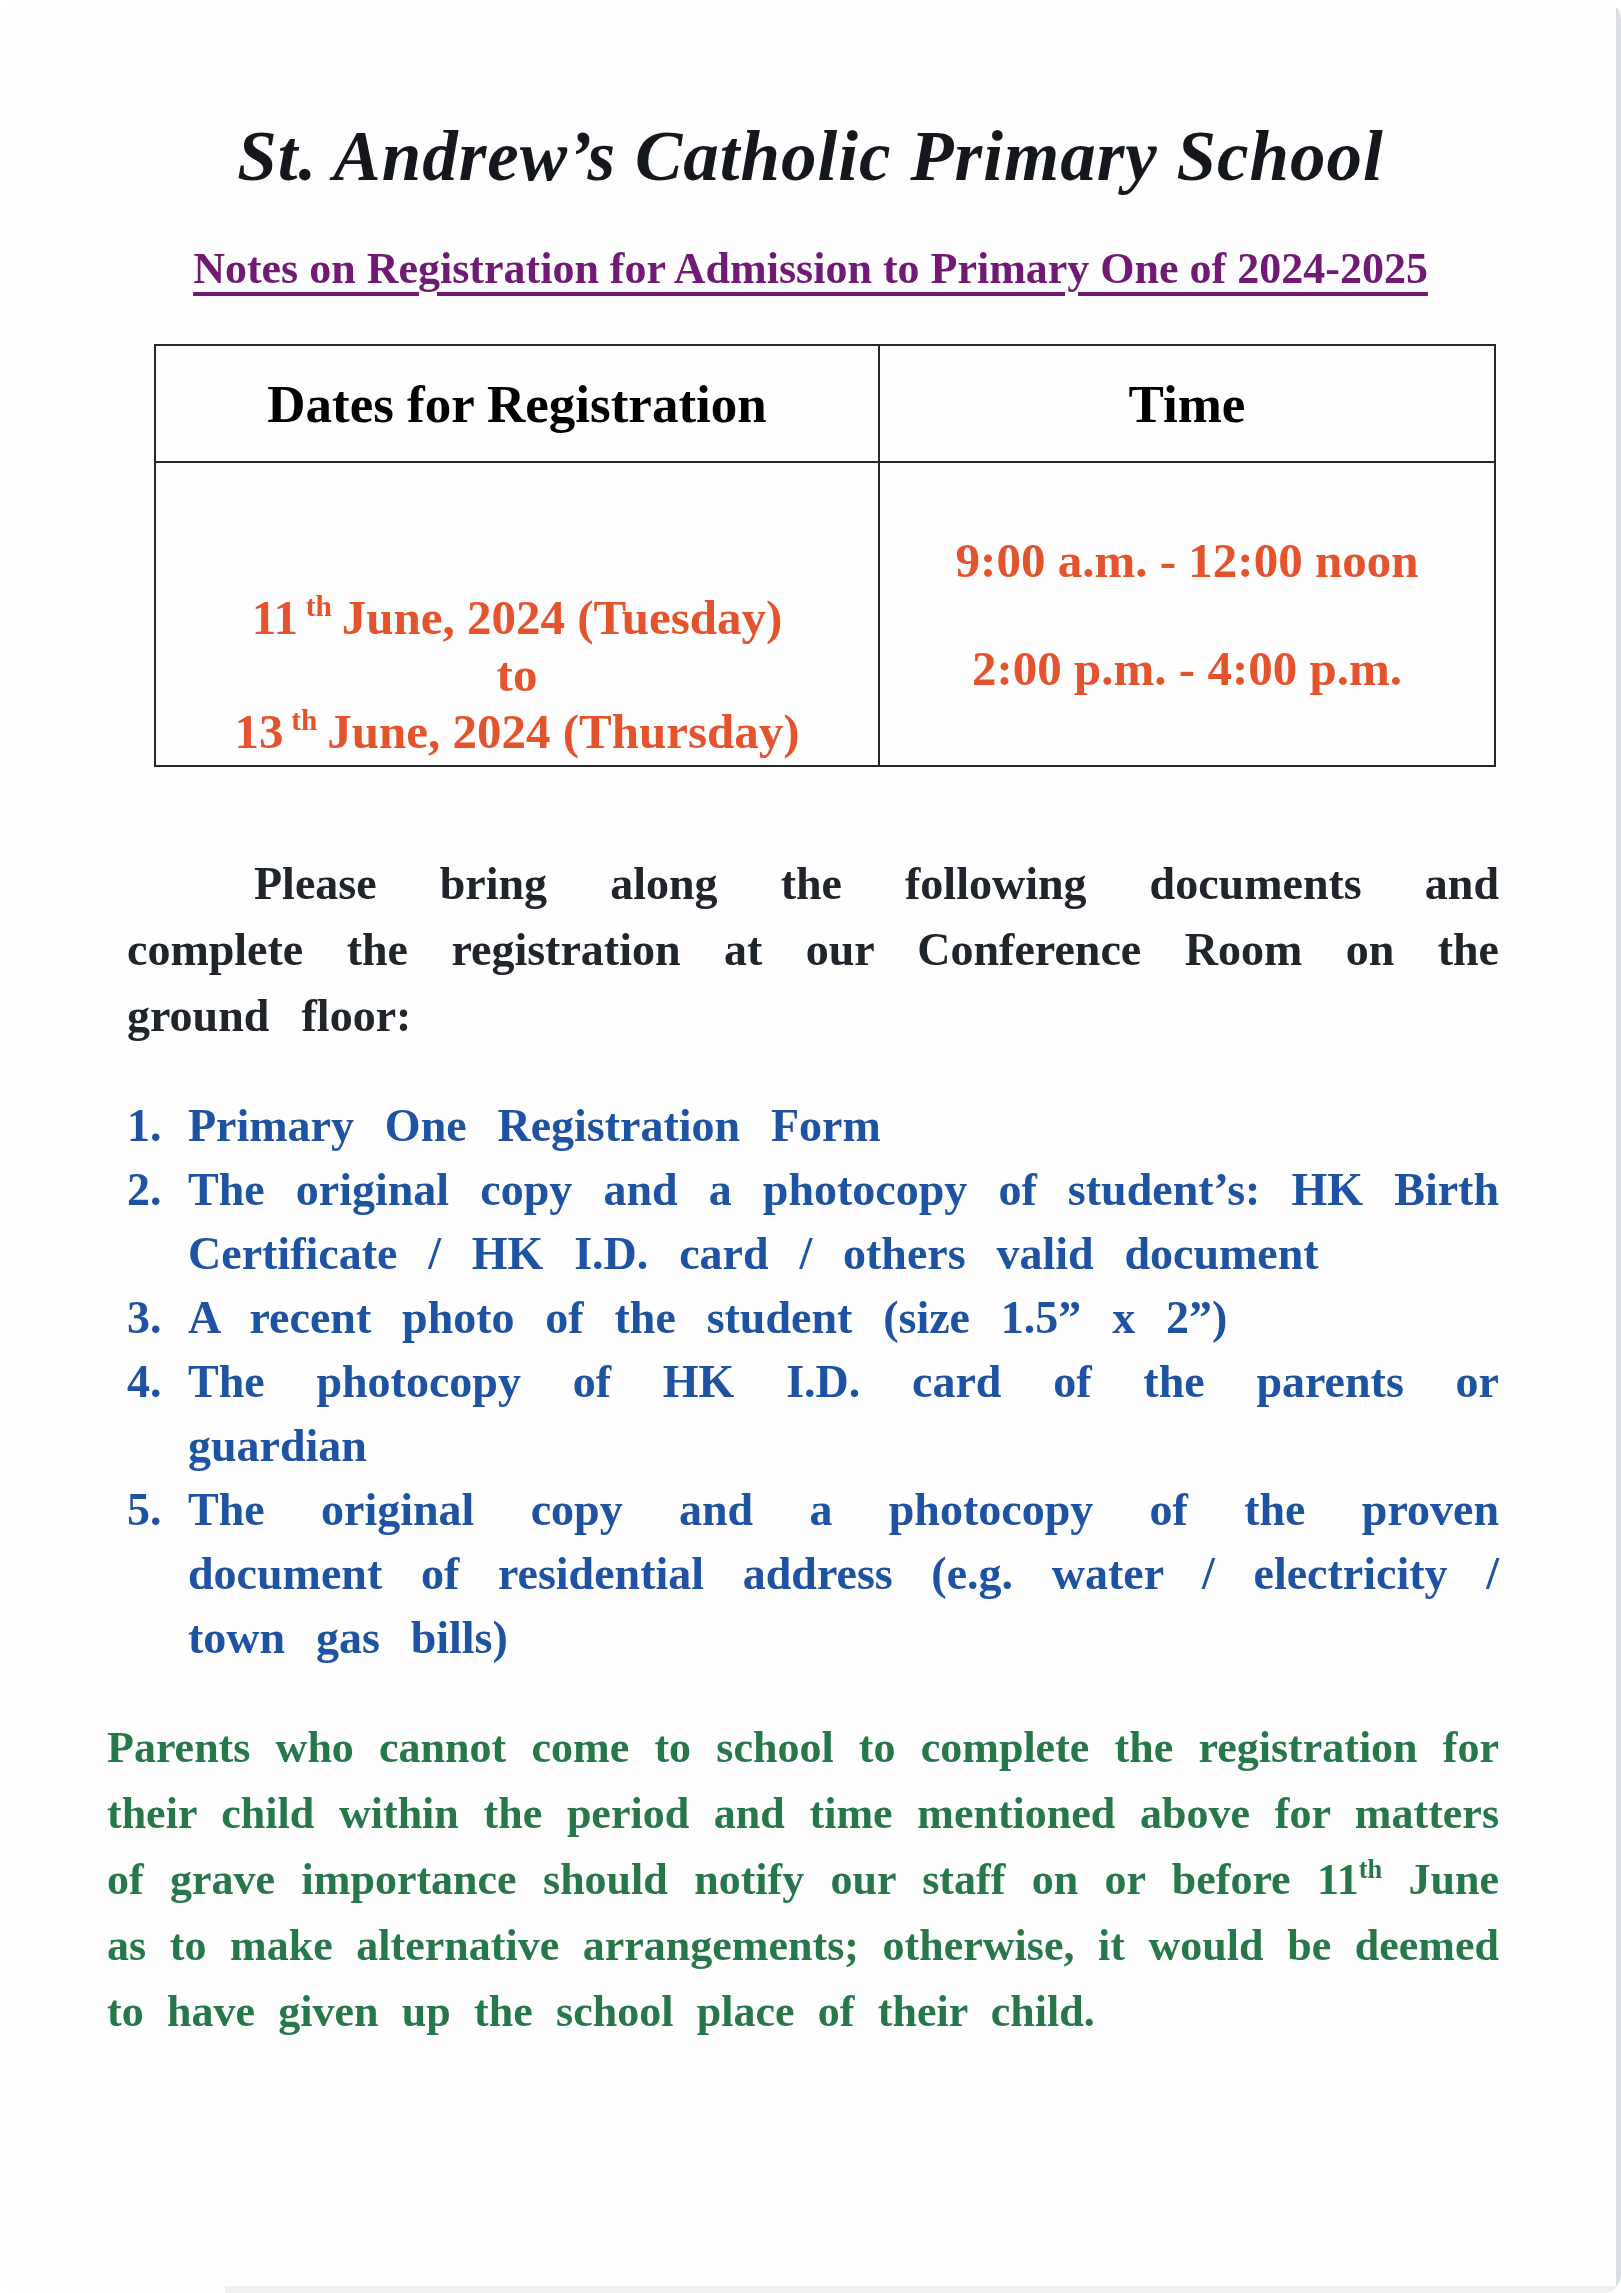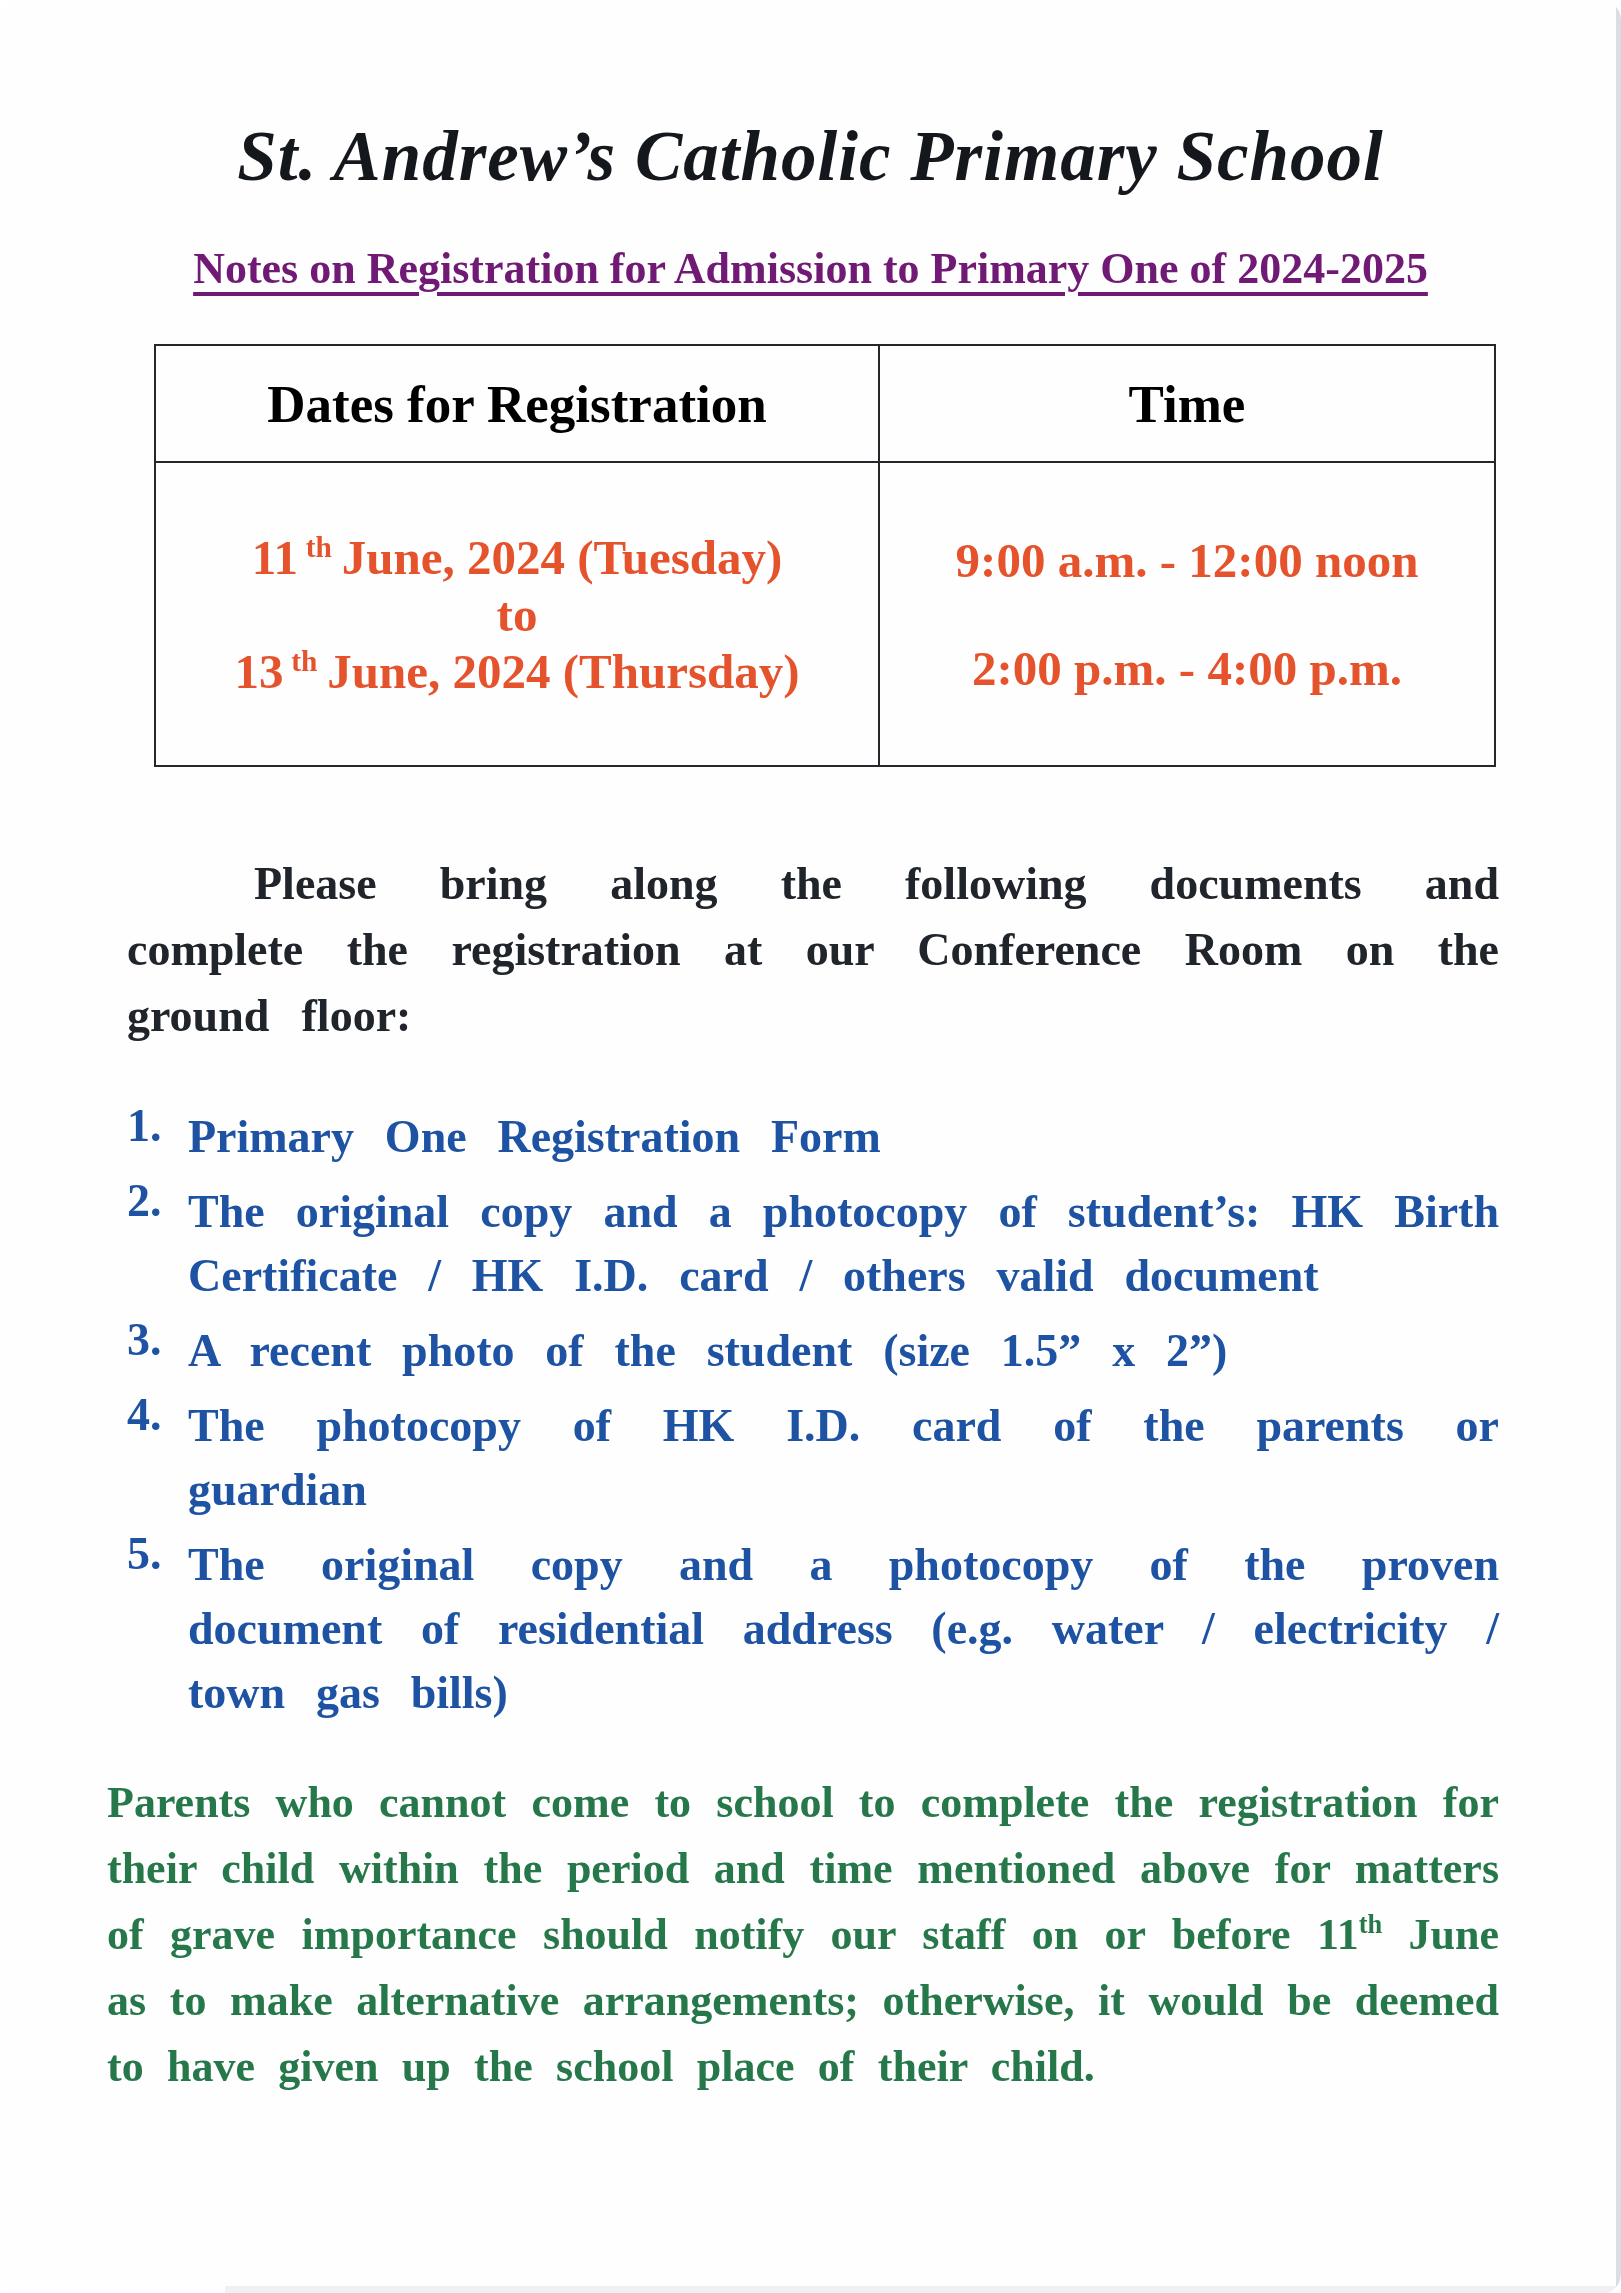--- a/index.html
+++ b/index.html
@@ -56,21 +56,21 @@
   .reg-table .col-right { border-left: 2.9px solid #24282c; }
   .reg-table .row-body { border-top: 2.9px solid #24282c; }
   .th-cell {
     height: 115px;
     display: flex; align-items: center; justify-content: center;
     font-weight: 700; font-size: 53px; color: #000000;
   }
   .dates-cell {
     height: 304px;
     display: flex; flex-direction: column;
-    align-items: center; justify-content: center;
+    align-items: center; justify-content: flex-end;
     font-weight: 700; font-size: 49px; color: #e5532d;
     padding: 5.9px 0;
   }
   .times-cell {
     height: 304px;
     display: flex; flex-direction: column;
     align-items: center; justify-content: center;
     gap: 51px;
     font-weight: 700; font-size: 49px; color: #e5532d;
   }
@@ -95,21 +95,20 @@
     font-size: 46px;
     line-height: 64px;
   }
   .doc-item {
     display: grid;
     grid-template-columns: 61px 1fr;
   }
   .doc-item .txt {
     text-align: justify;
     word-spacing: 0.42em;
-    margin-top: 11px;
   }
 
   .closing-paragraph {
     margin: 45px 122px 0 107px;
     text-align: justify;
     font-weight: 700;
     font-size: 44px;
     line-height: 66px;
     word-spacing: 0.28em;
     color: #26784a;

